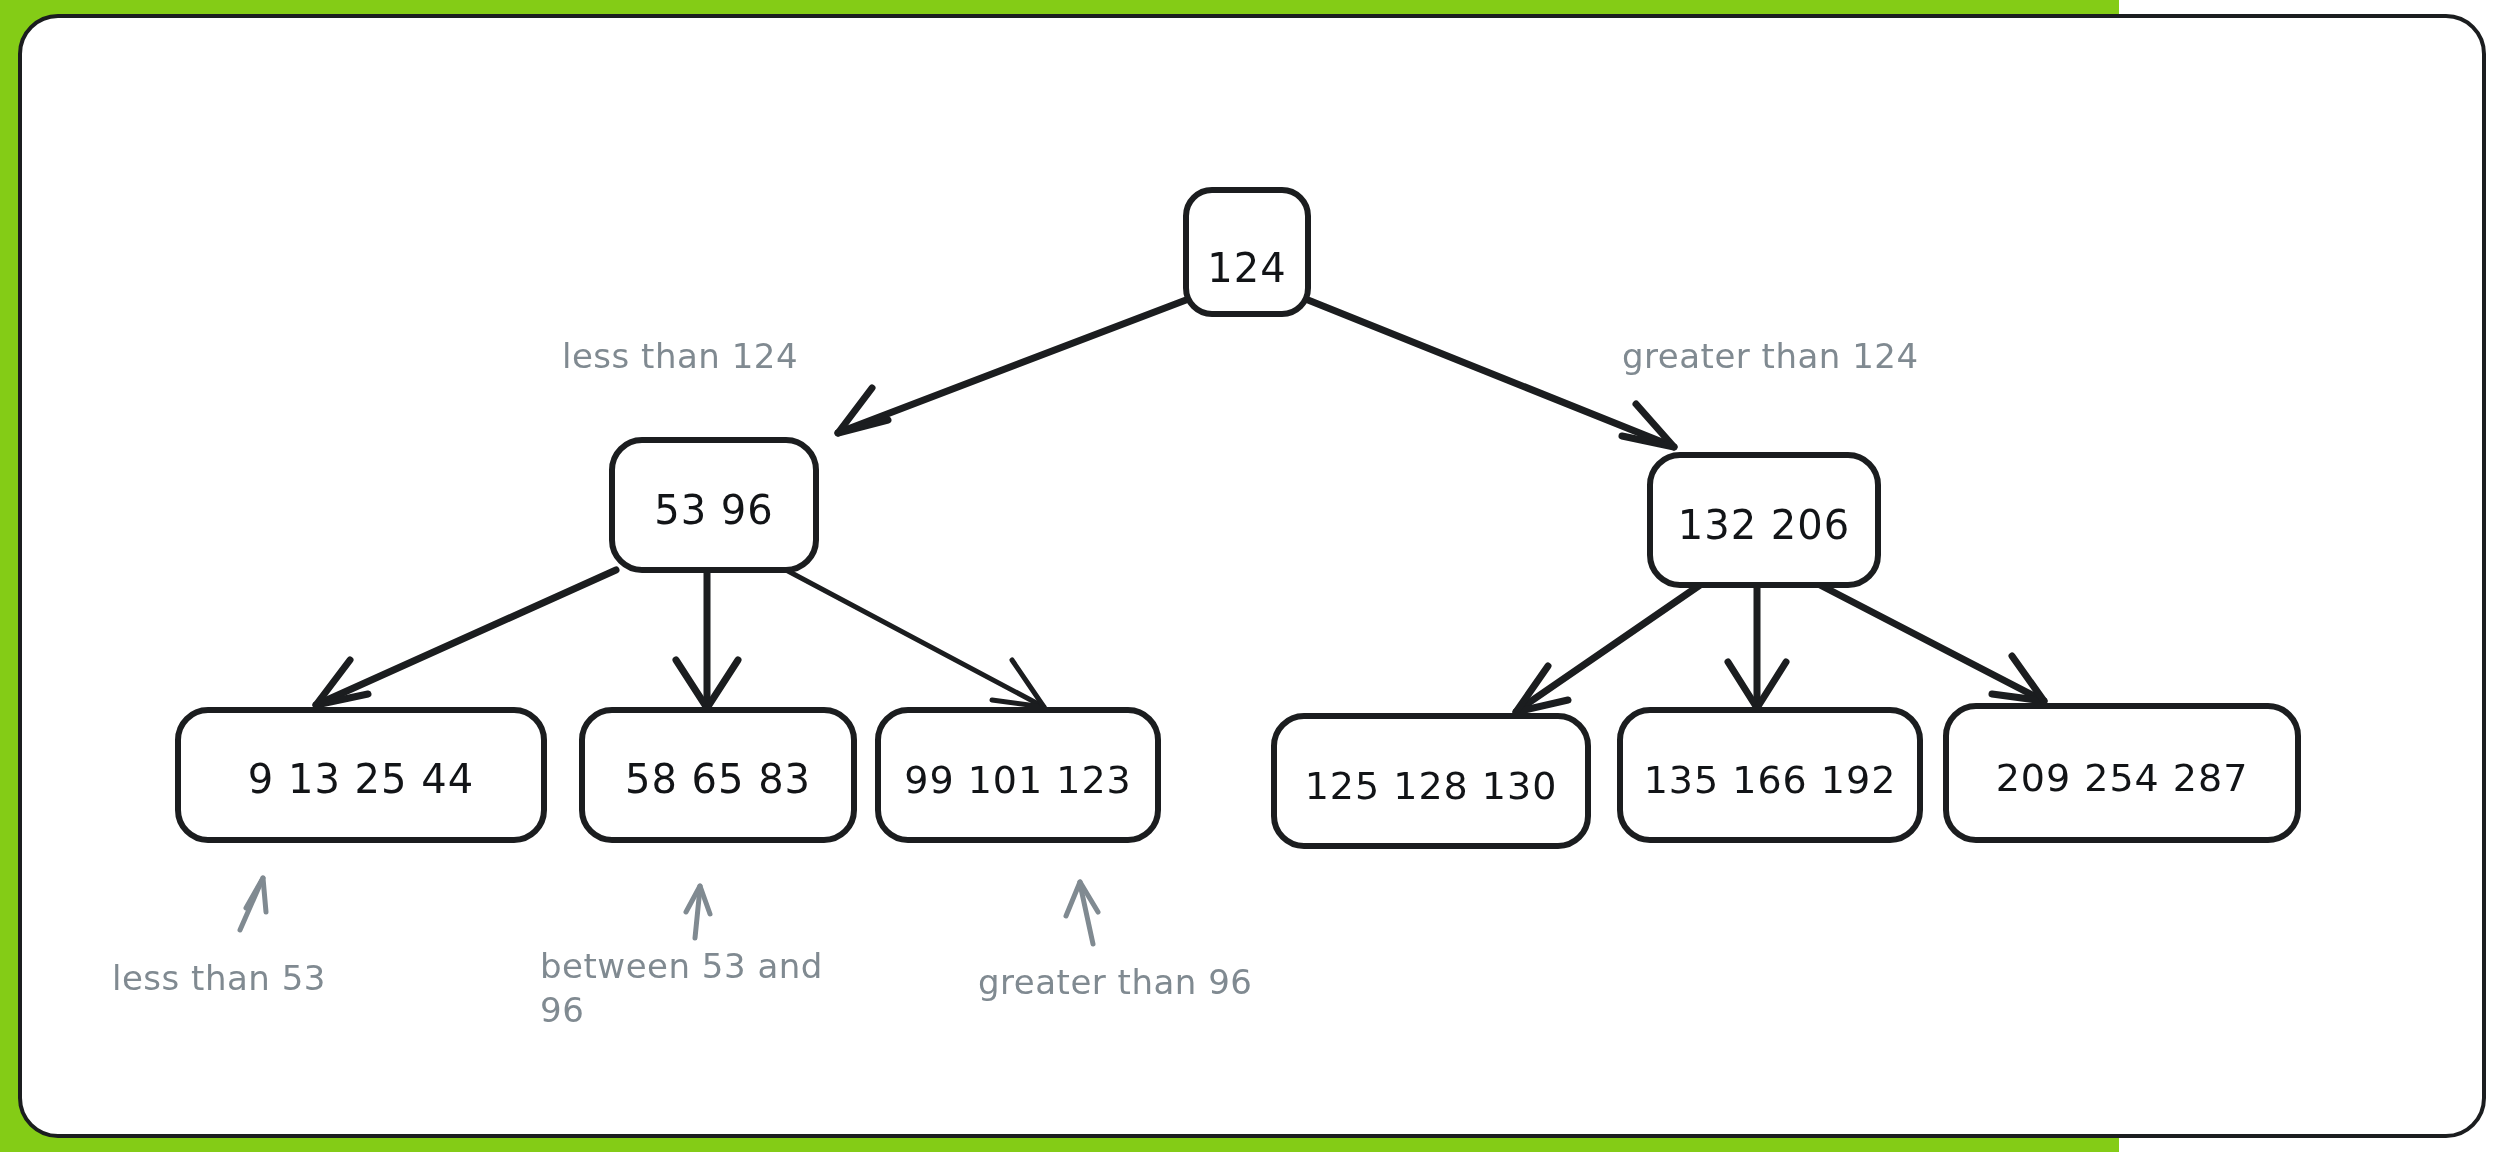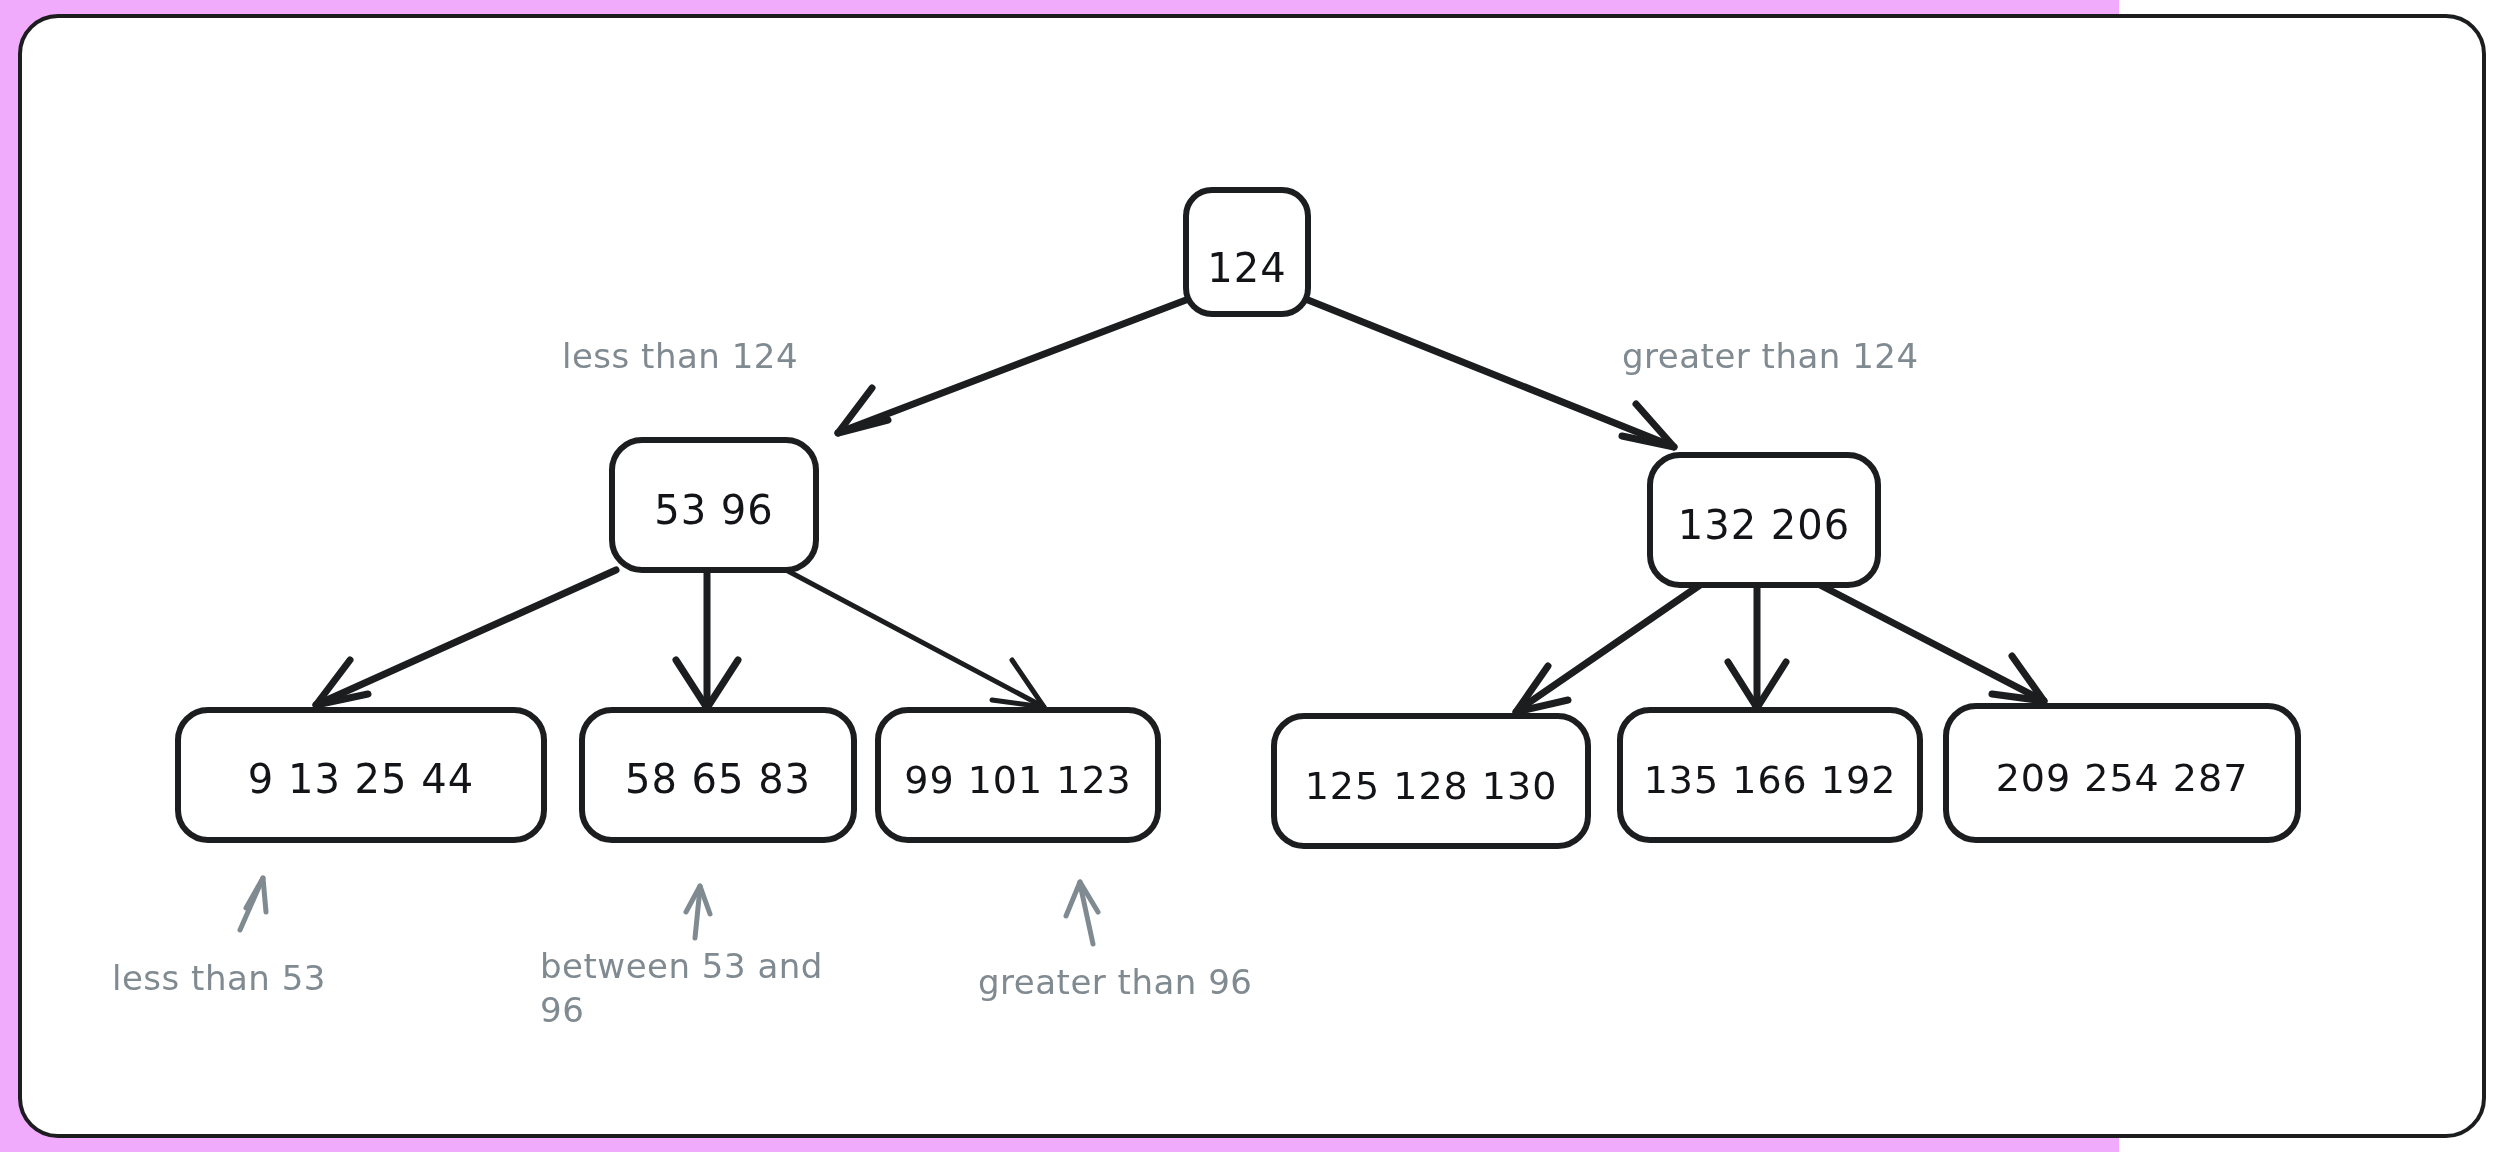--- a/index.html
+++ b/index.html
@@ -10,21 +10,21 @@
   body {
     width: 2503px;
     height: 1152px;
     font-family: "DejaVu Sans", sans-serif;
     overflow: hidden;
   }
   #canvas {
     position: relative;
     width: 2119px;
     height: 1152px;
-    background: #f0abfc;
+    background: #84cc16;
   }
   #diagram-svg {
     position: absolute;
     top: 0;
     left: 0;
     width: 2503px;
     height: 1152px;
   }
   .node-text {
     font-family: "DejaVu Sans", sans-serif;

